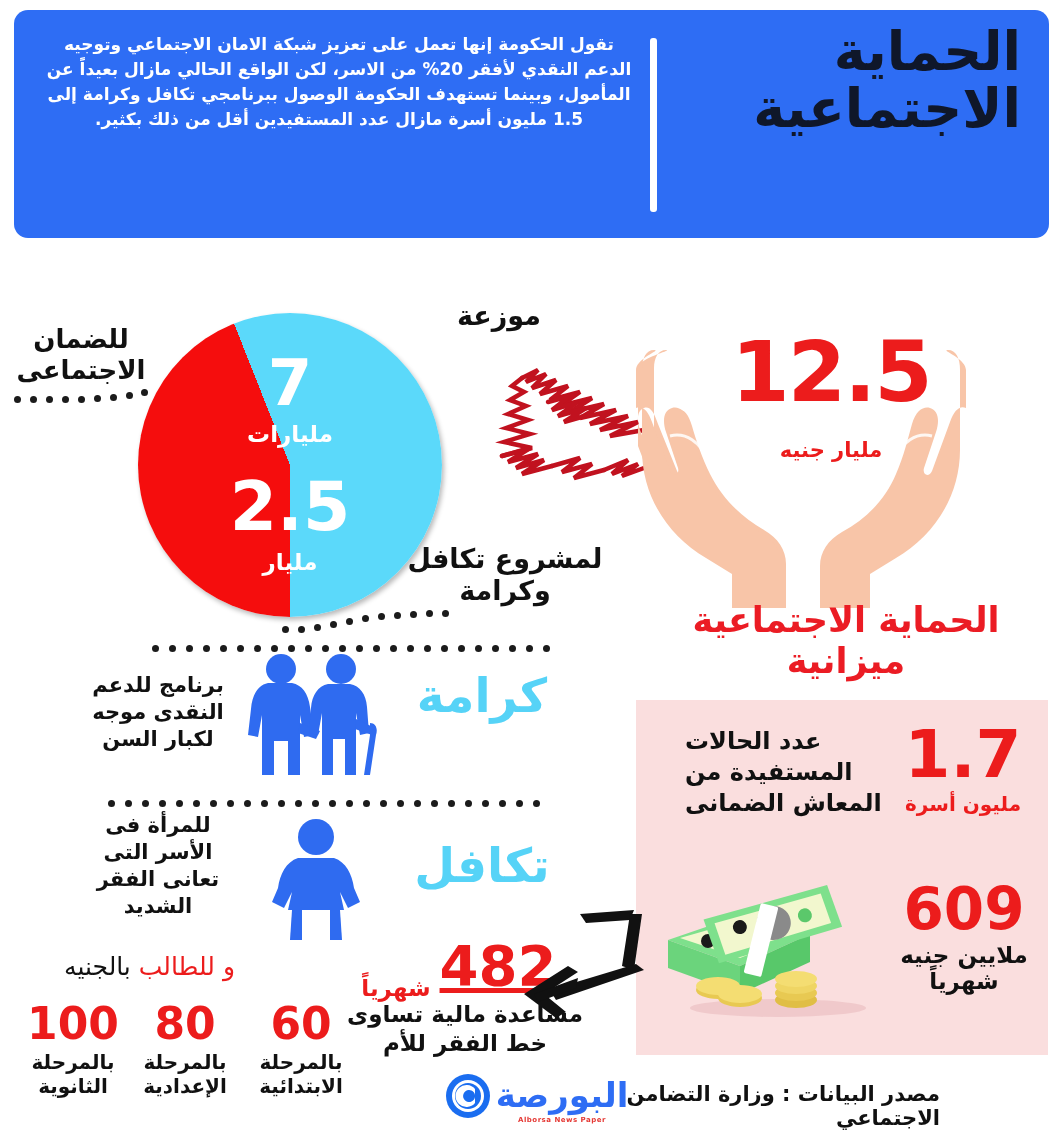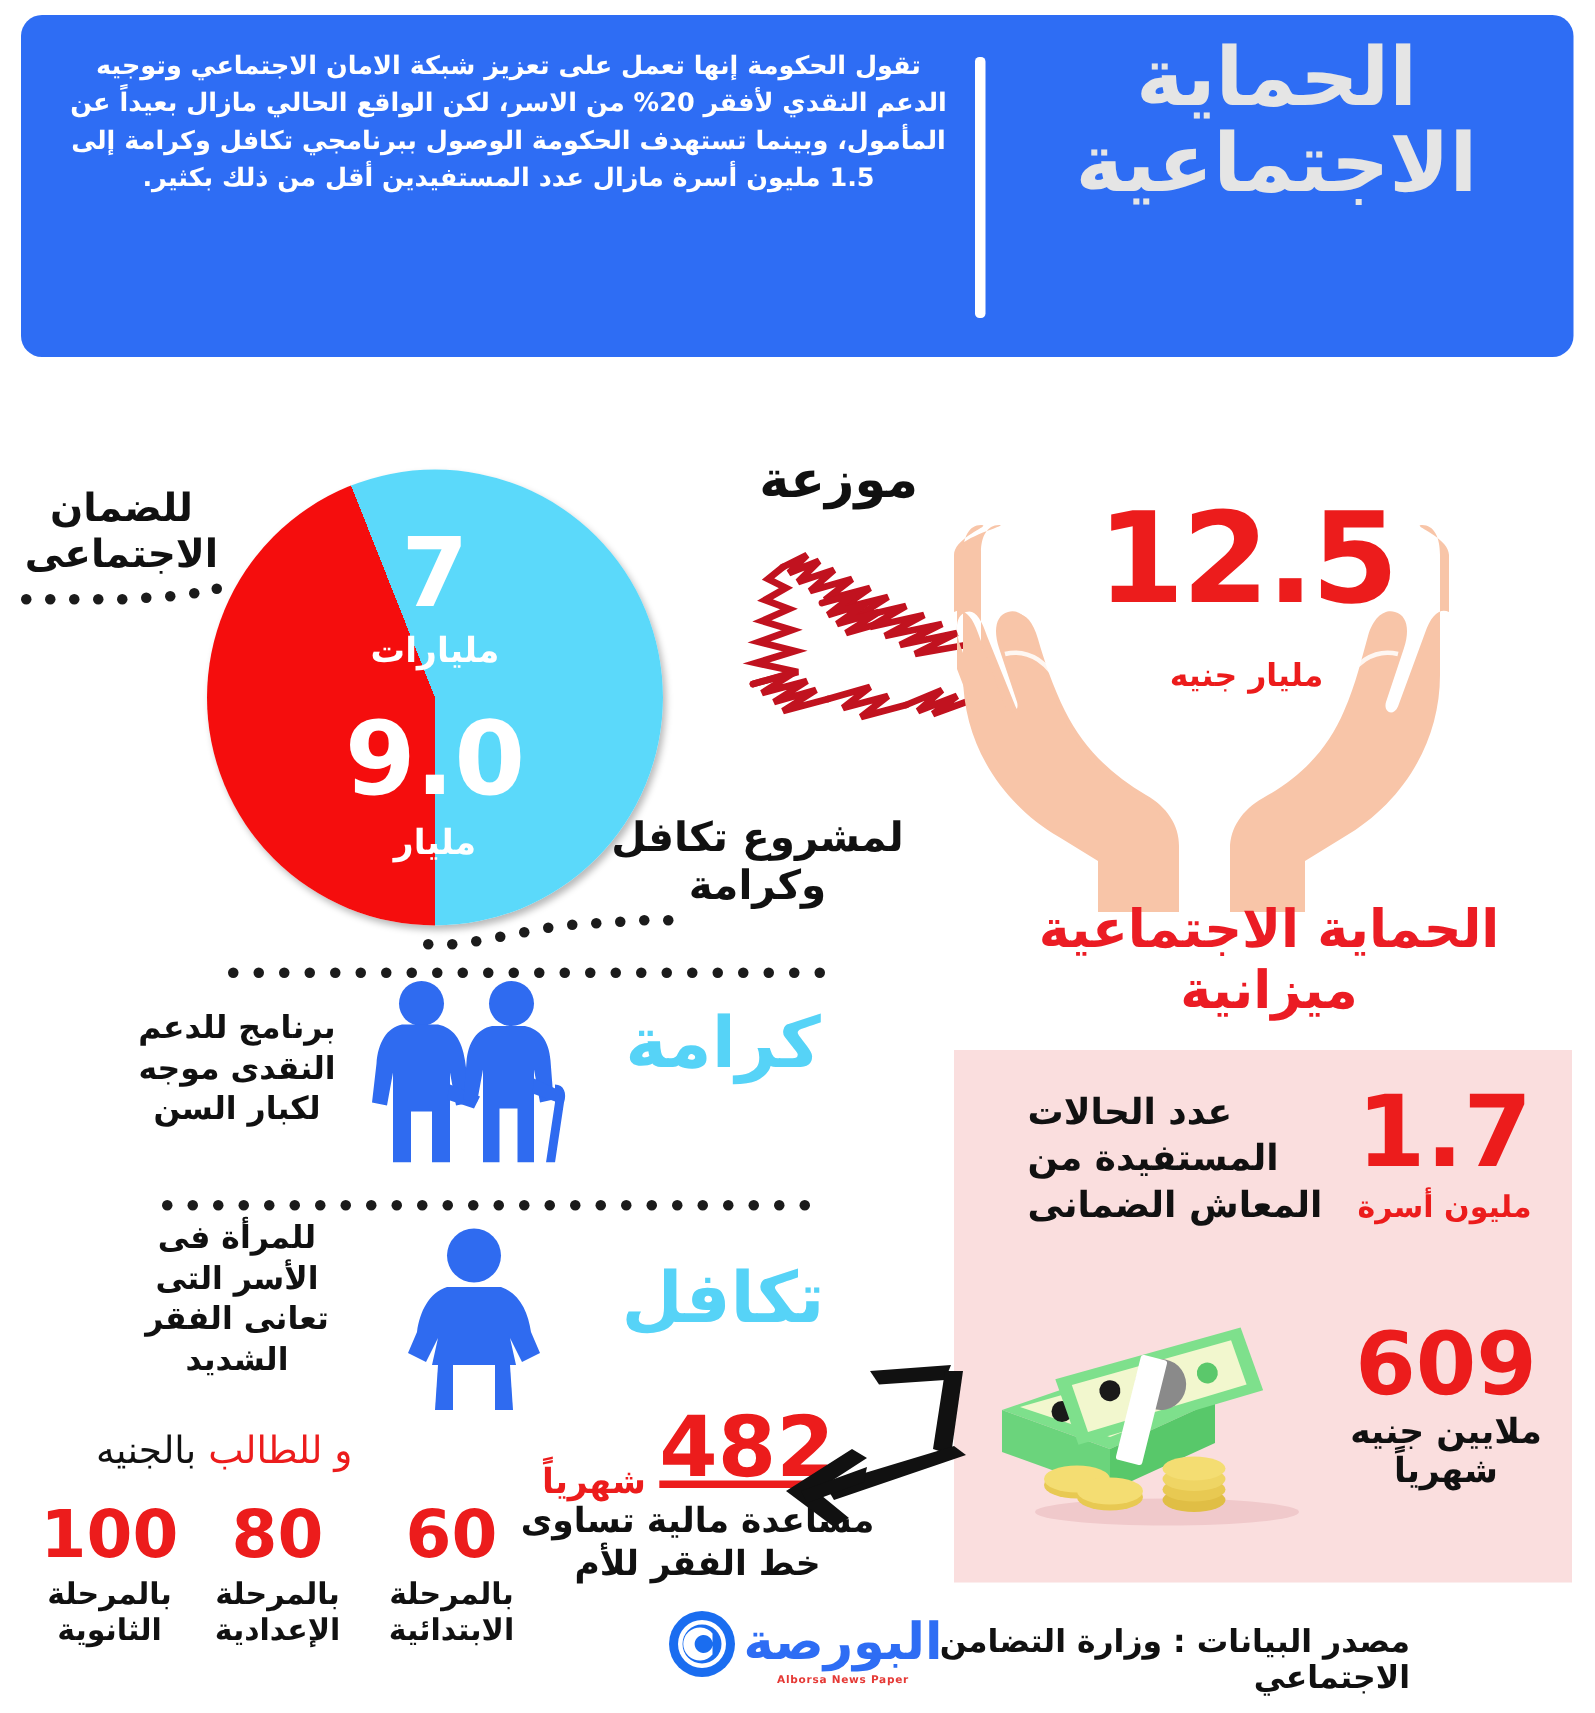--- a/index.html
+++ b/index.html
@@ -10,21 +10,21 @@
   }
   .abs{position:absolute;}
 
   
   #header{
     left:14px;top:10px;width:1035px;height:228px;
     background:#2E6DF4;border-radius:14px;
   }
   #header-title{
     position:absolute;right:28px;top:14px;width:340px;
-    text-align:center;color:#e5e5e5;
+    text-align:right;color:#0f172a;
     font-size:54px;line-height:1.05;font-weight:bold;
     letter-spacing:-1px;
   }
   #header-divider{
     position:absolute;right:392px;top:28px;width:7px;height:174px;
     background:#ffffff;border-radius:3px;
   }
   #header-body{
     position:absolute;right:410px;top:22px;width:600px;
     color:#ffffff;font-size:17px;line-height:1.48;
@@ -65,22 +65,22 @@
   .dots{position:absolute;}
   .dots i{
     display:block;position:absolute;width:7px;height:7px;
     border-radius:50%;background:#1b1b1b;
   }
   #label-mashroo{
     left:400px;top:543px;width:210px;text-align:center;
     font-size:27px;font-weight:bold;line-height:1.2;color:#111;
   }
   #label-muwazzaa{
-    left:482px;top:300px;width:130px;text-align:right;
-    font-size:34px;font-weight:bold;color:#111;
+    left:457px;top:300px;width:130px;text-align:left;
+    font-size:27px;font-weight:bold;color:#111;
   }
 
   
   #red-arrow{left:452px;top:340px;width:200px;height:150px;}
 
   
   #hands{left:636px;top:328px;width:330px;height:280px;}
   #big-125{
     left:716px;top:330px;width:230px;text-align:center;
     color:#EC1C1C;font-size:84px;font-weight:bold;line-height:1;
@@ -196,21 +196,21 @@
     <div>الاجتماعية</div>
   </div>
   <div id="header-divider"></div>
   <div id="header-body">تقول الحكومة إنها تعمل على تعزيز شبكة الامان الاجتماعي وتوجيه الدعم النقدي لأفقر 20% من الاسر، لكن الواقع الحالي مازال بعيداً عن المأمول، وبينما تستهدف الحكومة الوصول ببرنامجي تكافل وكرامة إلى 1.5 مليون أسرة مازال عدد المستفيدين أقل من ذلك بكثير.</div>
 </div>
 
 <div class="abs" id="pie-wrap">
   <div id="pie"></div>
   <div class="abs" id="pie-top-value">7</div>
   <div class="abs" id="pie-top-unit">مليارات</div>
-  <div class="abs" id="pie-bot-value">9.0</div>
+  <div class="abs" id="pie-bot-value">2.5</div>
   <div class="abs" id="pie-bot-unit">مليار</div>
 </div>
 
 <div class="abs" id="label-daman">للضمان الاجتماعى</div>
 <div class="dots" style="left:14px;top:388px;width:150px;height:22px;">
   <i style="left:0px;top:8px"></i>
     <i style="left:16px;top:8px"></i>
     <i style="left:32px;top:8px"></i>
   <i style="left:48px;top:8px"></i>
     <i style="left:64px;top:8px"></i>

